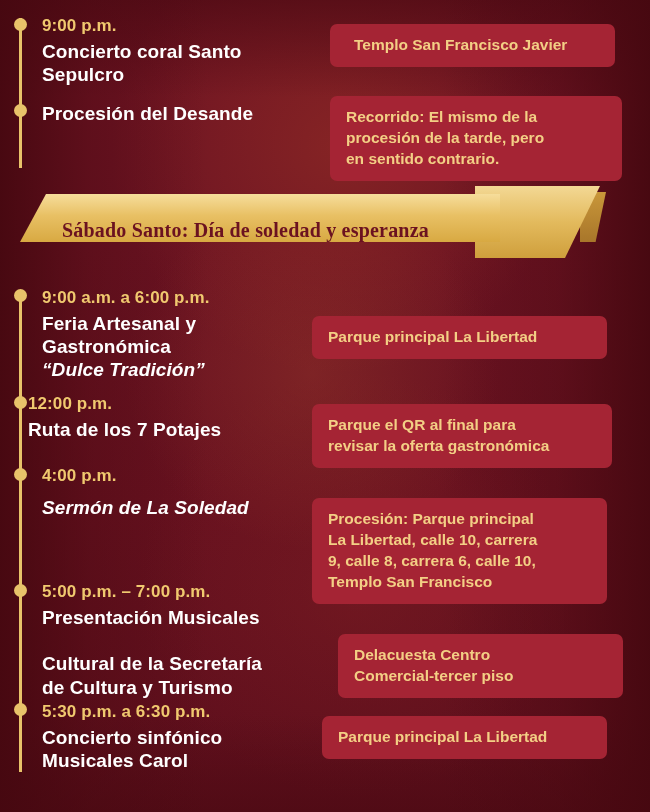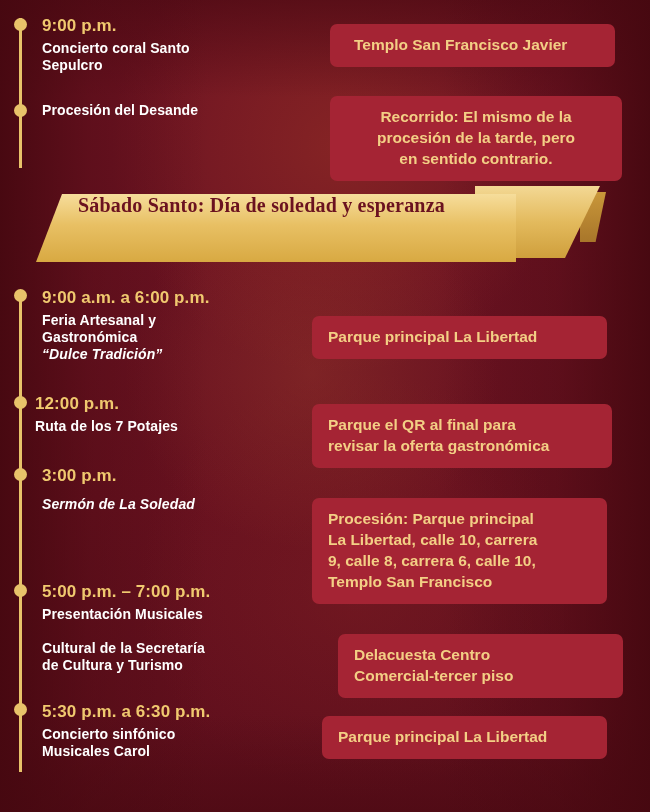--- a/index.html
+++ b/index.html
@@ -60,21 +60,21 @@
   .etime {
     color: #f0c96f;
     font-weight: bold;
     font-size: 17px;
     letter-spacing: .1px;
     margin-bottom: 4px;
   }
   .etitle {
     color: #ffffff;
     font-weight: bold;
-    font-size: 14px;
+    font-size: 19px;
     line-height: 1.22;
     letter-spacing: .1px;
   }
   .etitle .ital {
     font-style: italic;
   }
 
   .pill {
     position: absolute;
     background: #a52434;
@@ -89,28 +89,28 @@
   
   .banner-wrap {
     position: absolute;
     left: 20px;
     top: 186px;
     width: 610px;
     height: 72px;
   }
   .ribbon {
     position: absolute;
-    left: 16px;
+    left: 0;
     top: 8px;
     width: 480px;
-    height: 68px;
+    height: 48px;
     background: linear-gradient(180deg, #f6dd9b 0%, #e8c064 45%, #d8a942 100%);
     clip-path: polygon(26px 0, 100% 0, 100% 100%, 0 100%);
     display: flex;
-    align-items: flex-start;
+    align-items: flex-end;
     padding-left: 42px;
   }
   .ribbon-text {
     color: #6b1220;
     font-family: "Liberation Serif", serif;
     font-weight: bold;
     font-size: 20px;
     letter-spacing: .2px;
   }
   .datebox {
@@ -169,21 +169,21 @@
       <span>Sepulcro</span>
     </div>
   </div>
   <div class="pill" style="left:330px; top:24px; width:285px;padding-left:24px;">
     <span>Templo San Francisco Javier</span>
   </div>
 
   <div class="entry" style="left:42px; top:102px; width:270px;">
     <div class="etitle">Procesión del Desande</div>
   </div>
-  <div class="pill" style="left:330px; top:96px; width:292px;text-align:center;">
+  <div class="pill" style="left:330px; top:96px; width:292px;">
     <span>Recorrido: El mismo de la</span><br>
     <span>procesión de la tarde, pero</span><br>
     <span>en sentido contrario.</span>
   </div>
 
   <div class="banner-wrap">
     <div class="ribbon-tail"></div>
     <div class="datebox">
       <div class="m">Abril</div>
       <div class="d">4</div>
@@ -205,31 +205,31 @@
     <div class="etitle">
       <span>Feria Artesanal y</span><br>
       <span>Gastronómica</span><br>
       <span class="ital">“Dulce Tradición”</span>
     </div>
   </div>
   <div class="pill" style="left:312px; top:316px; width:295px;">
     <span>Parque principal La Libertad</span>
   </div>
 
-  <div class="entry" style="left:35px; top:394px; width:270px;">
+  <div class="entry" style="left:28px; top:394px; width:270px;">
     <div class="etime">12:00 p.m.</div>
     <div class="etitle">Ruta de los 7 Potajes</div>
   </div>
   <div class="pill" style="left:312px; top:404px; width:300px;">
     <span>Parque el QR  al final para</span><br>
     <span>revisar la oferta gastronómica</span>
   </div>
 
   <div class="entry" style="left:42px; top:466px; width:270px;">
-    <div class="etime">3:00 p.m.</div>
+    <div class="etime">4:00 p.m.</div>
     <div class="etitle" style="margin-top:10px;font-style:italic;">Sermón de La Soledad</div>
   </div>
   <div class="pill" style="left:312px; top:498px; width:295px;">
     <span>Procesión: Parque principal</span><br>
     <span>La Libertad, calle 10, carrera</span><br>
     <span>9, calle 8, carrera 6, calle 10,</span><br>
     <span>Templo San Francisco</span>
   </div>
 
   <div class="entry" style="left:42px; top:582px; width:275px;">

